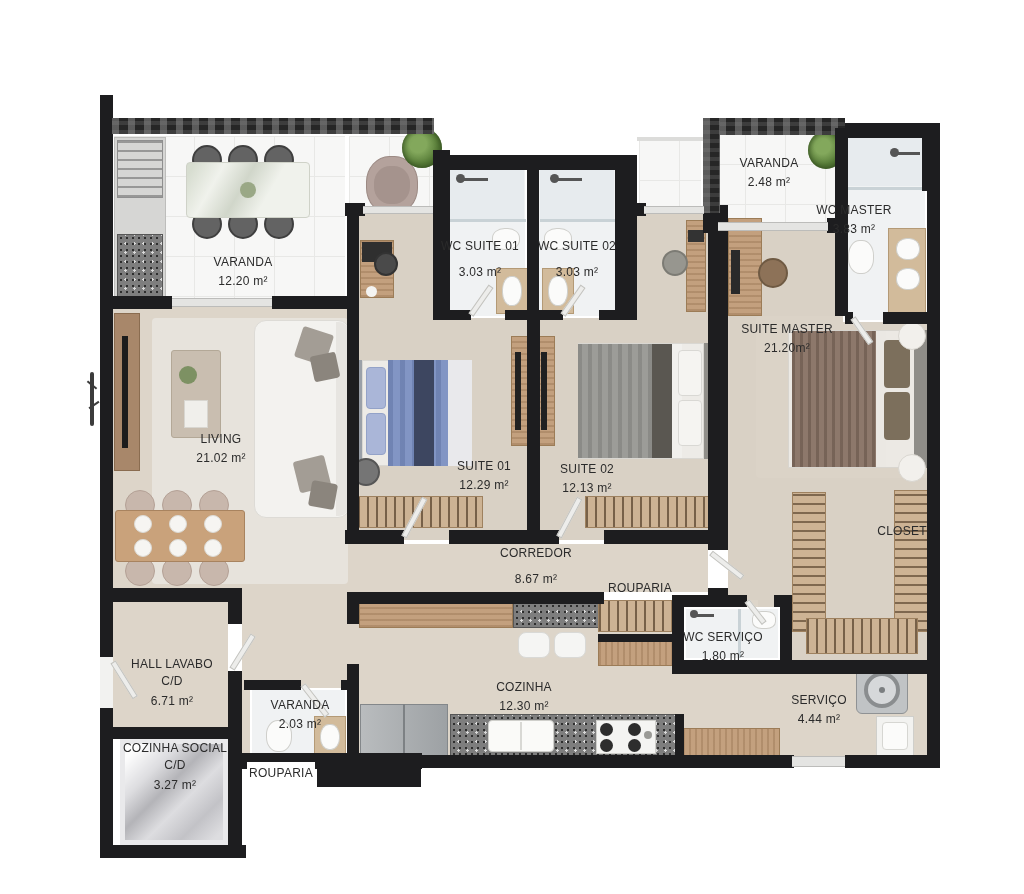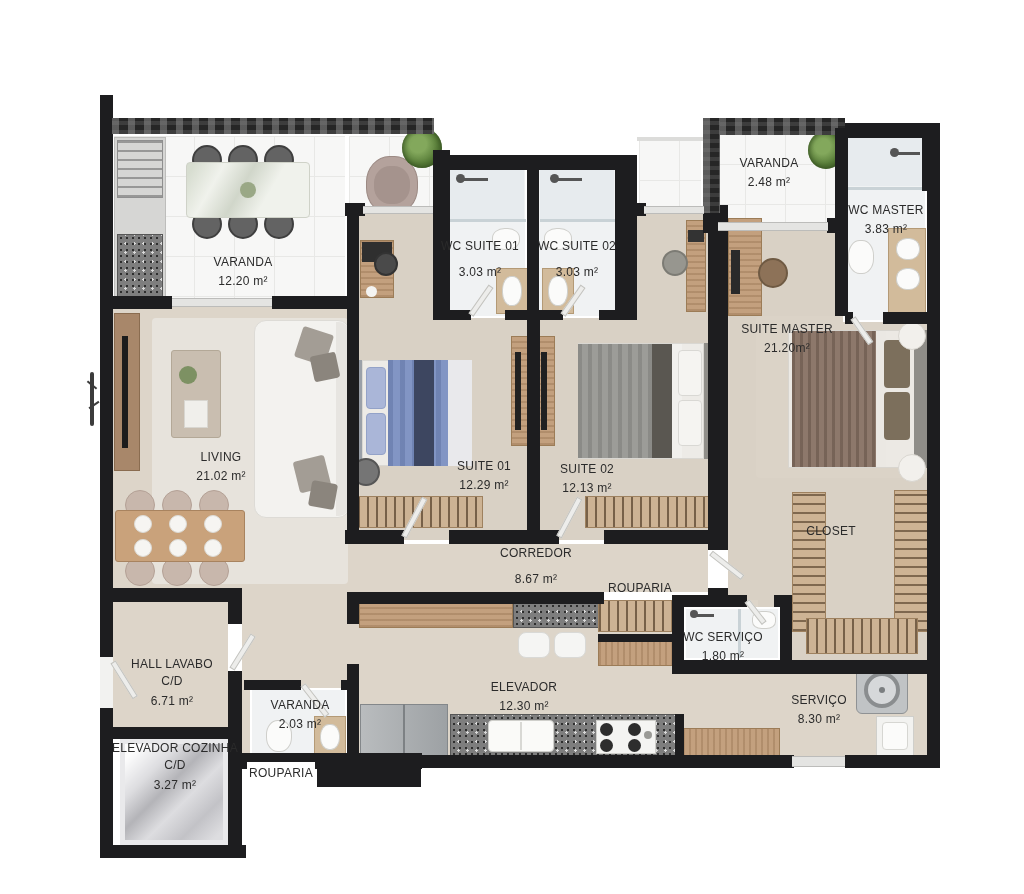--- a/index.html
+++ b/index.html
@@ -306,73 +306,73 @@
       <span class="ar">3.03 m²</span>
   </div>
   <div class="lbl gap" style="left:577px;top:238px">
     <span class="nm">WC SUITE 02</span>
       <span class="ar">3.03 m²</span>
   </div>
   <div class="lbl" style="left:769px;top:155px">
     <span class="nm">VARANDA</span>
       <span class="ar">2.48 m²</span>
   </div>
-  <div class="lbl" style="left:886px;top:202px">
+  <div class="lbl" style="left:854px;top:202px">
     <span class="nm">WC MASTER</span>
       <span class="ar">3.83 m²</span>
   </div>
   <div class="lbl" style="left:787px;top:321px">
     <span class="nm">SUITE MASTER</span>
       <span class="ar">21.20m²</span>
   </div>
-  <div class="lbl" style="left:221px;top:449px">
+  <div class="lbl" style="left:221px;top:431px">
     <span class="nm">LIVING</span>
       <span class="ar">21.02 m²</span>
   </div>
   <div class="lbl" style="left:484px;top:458px">
     <span class="nm">SUITE 01</span>
       <span class="ar">12.29 m²</span>
   </div>
   <div class="lbl" style="left:587px;top:461px">
     <span class="nm">SUITE 02</span>
       <span class="ar">12.13 m²</span>
   </div>
   <div class="lbl gap" style="left:536px;top:545px">
     <span class="nm">CORREDOR</span>
       <span class="ar">8.67 m²</span>
   </div>
   <div class="lbl" style="left:640px;top:580px">
     <span class="nm">ROUPARIA</span>
   </div>
-  <div class="lbl" style="left:831px;top:523px">
+  <div class="lbl" style="left:902px;top:523px">
     <span class="nm">CLOSET</span>
   </div>
   <div class="lbl" style="left:723px;top:629px">
     <span class="nm">WC SERVIÇO</span>
       <span class="ar">1.80 m²</span>
   </div>
   <div class="lbl" style="left:172px;top:656px">
     <span class="nm">HALL LAVABO</span>
       <span class="sub">C/D</span>
       <span class="ar">6.71 m²</span>
   </div>
   <div class="lbl" style="left:300px;top:697px">
     <span class="nm">VARANDA</span>
       <span class="ar">2.03 m²</span>
   </div>
   <div class="lbl" style="left:524px;top:679px">
-    <span class="nm">ELEVADOR</span>
+    <span class="nm">COZINHA</span>
       <span class="ar">12.30 m²</span>
   </div>
   <div class="lbl" style="left:819px;top:692px">
     <span class="nm">SERVIÇO</span>
-      <span class="ar">8.30 m²</span>
+      <span class="ar">4.44 m²</span>
   </div>
   <div class="lbl" style="left:175px;top:740px">
-    <span class="nm">ELEVADOR COZINHA</span>
+    <span class="nm">COZINHA SOCIAL</span>
       <span class="sub">C/D</span>
       <span class="ar">3.27 m²</span>
   </div>
   <div class="lbl" style="left:281px;top:765px">
     <span class="nm">ROUPARIA</span>
   </div>
 
 </div>
 
 </body></html>

